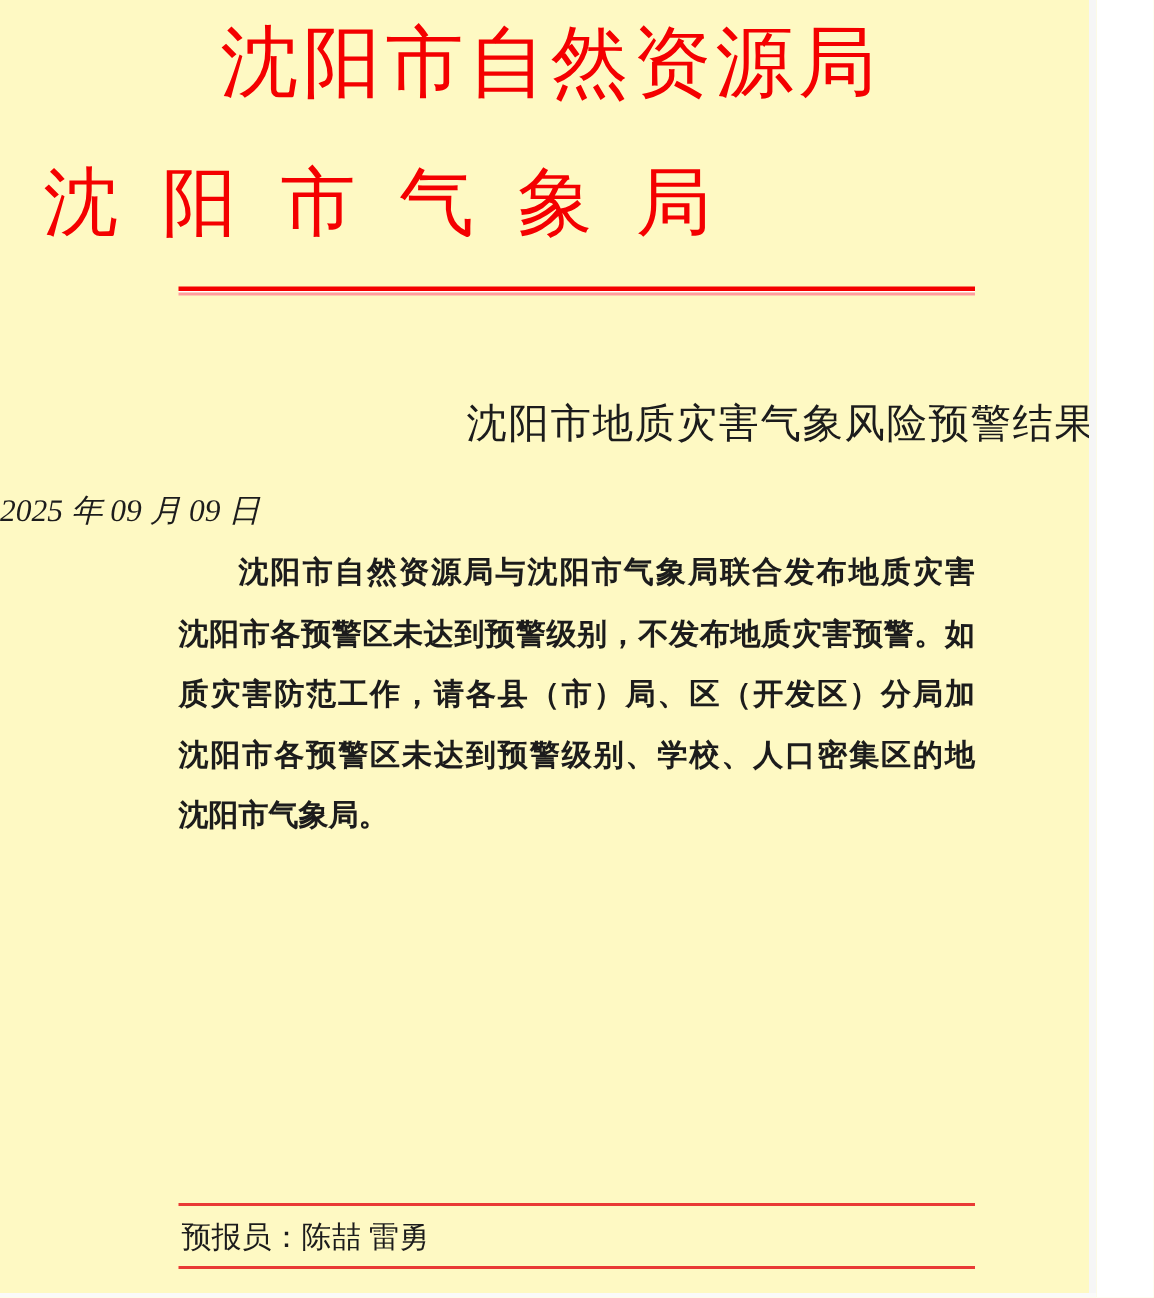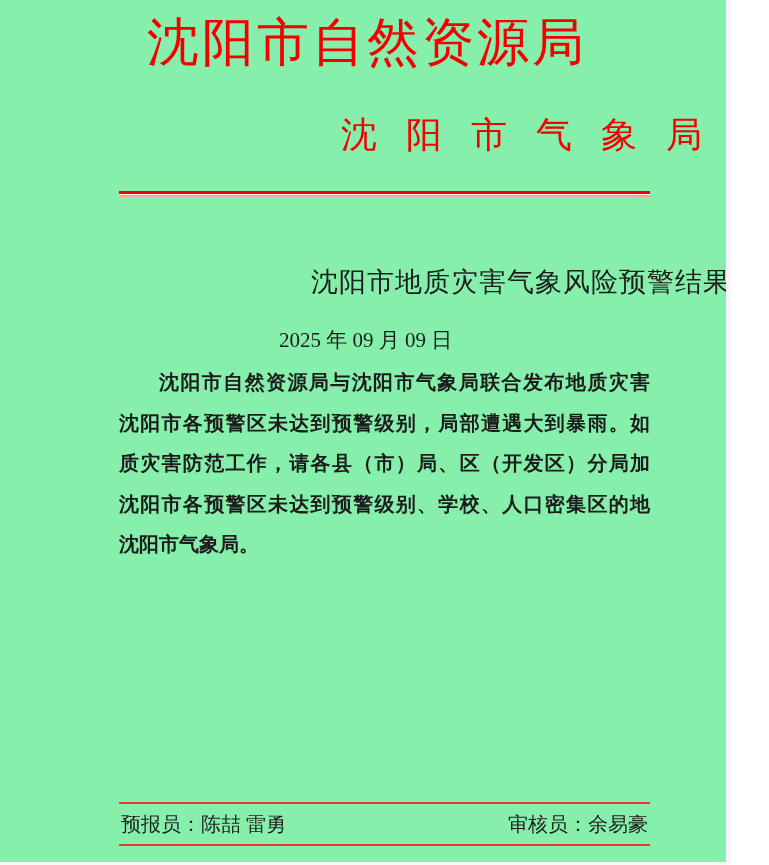--- a/index.html
+++ b/index.html
@@ -4,21 +4,21 @@
 <style>
   html, body {
     margin: 0;
     padding: 0;
     background: #ffffff;
   }
   .page {
     position: relative;
     width: 731px;
     height: 865px;
-    background: #86efac;
+    background: #fef9c3;
     overflow: hidden;
     font-family: "Liberation Serif", "DejaVu Serif", serif;
     color: #1c1c1c;
   }
 
   
   .org1 {
     position: absolute;
     top: 8px; left: 0; right: 0;
     text-align: center;
@@ -26,22 +26,22 @@
     line-height: 70px;
     font-weight: 400;
     color: #f40000;
     letter-spacing: 3px;
     padding-left: 3px;
     white-space: nowrap;
   }
   .org2 {
     position: absolute;
     top: 100px; left: 0; right: 0;
-    text-align: right;
-    font-size: 36px;
+    text-align: left;
+    font-size: 50px;
     line-height: 70px;
     font-weight: 400;
     color: #f40000;
     letter-spacing: 29px;
     padding-left: 29px;
     white-space: nowrap;
   }
   .rule-thick {
     position: absolute;
     top: 191px; left: 119px; width: 531px;
@@ -59,24 +59,25 @@
     font-size: 27px;
     line-height: 42px;
     font-weight: 500;
     letter-spacing: 1px;
     color: #1c1c1c;
     white-space: nowrap;
   }
   .doc-date {
     position: absolute;
     top: 325px; left: 0; right: 0;
-    text-align: center;
+    text-align: left;
     font-size: 21px;
     line-height: 30px;
     color: #1c1c1c;
+    font-style: italic;
   }
 
   
   .doc-body {
     position: absolute;
     top: 362px; left: 119px; width: 531px;
     font-size: 20px;
     color: #1c1c1c;
   }
   .body-line {
@@ -130,35 +131,32 @@
       <div class="rt-gap"></div>
       <div class="rt-b"></div>
     </div>
   </div>
 
   <h1 class="doc-title">沈阳市地质灾害气象风险预警结果</h1>
   <div class="doc-date">2025 年 09 月 09 日</div>
 
   <div class="doc-body">
     <div class="body-line indent jlast">沈阳市自然资源局与沈阳市气象局联合发布地质灾害</div>
-    <div class="body-line jlast">沈阳市各预警区未达到预警级别，局部遭遇大到暴雨。如</div>
+    <div class="body-line jlast">沈阳市各预警区未达到预警级别，不发布地质灾害预警。如</div>
     <div class="body-line jlast">质灾害防范工作，请各县（市）局、区（开发区）分局加</div>
     <div class="body-line jlast">沈阳市各预警区未达到预警级别、学校、人口密集区的地</div>
     <div class="body-line">沈阳市气象局。</div>
   </div>
 
   <div class="doc-footer">
     <div class="rule-thin"></div>
     <div class="sig-row">
       <div class="sig">
         <span>预报员：</span><span>陈喆 雷勇</span>
       </div>
-      <div class="sig">
-        <span>审核员：</span><span>余易豪</span>
-      </div>
     </div>
     <div class="rule-thin"></div>
   </div>
 
   <div class="edge-right"></div>
   <div class="edge-bottom"></div>
 
 </div>
 
 </body></html>

